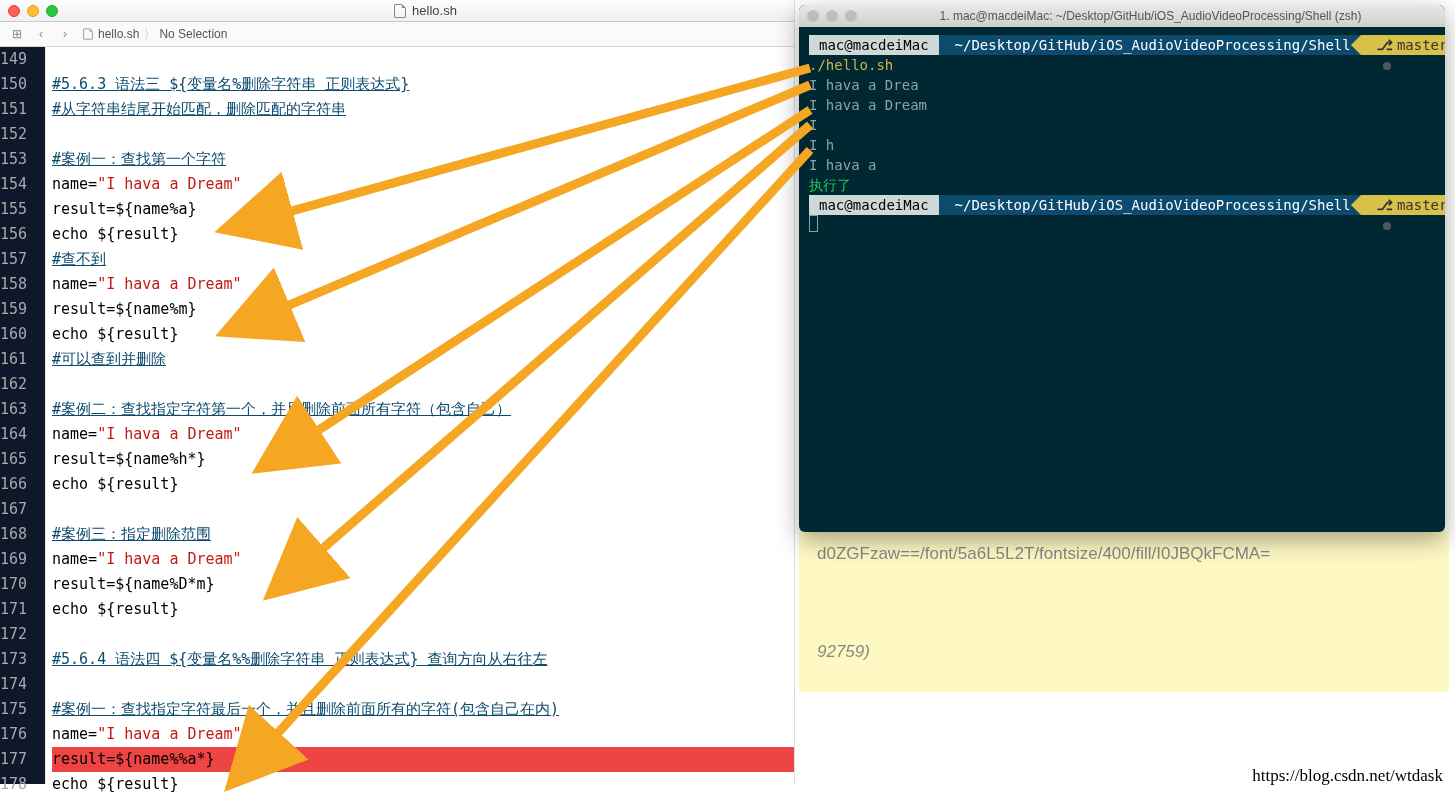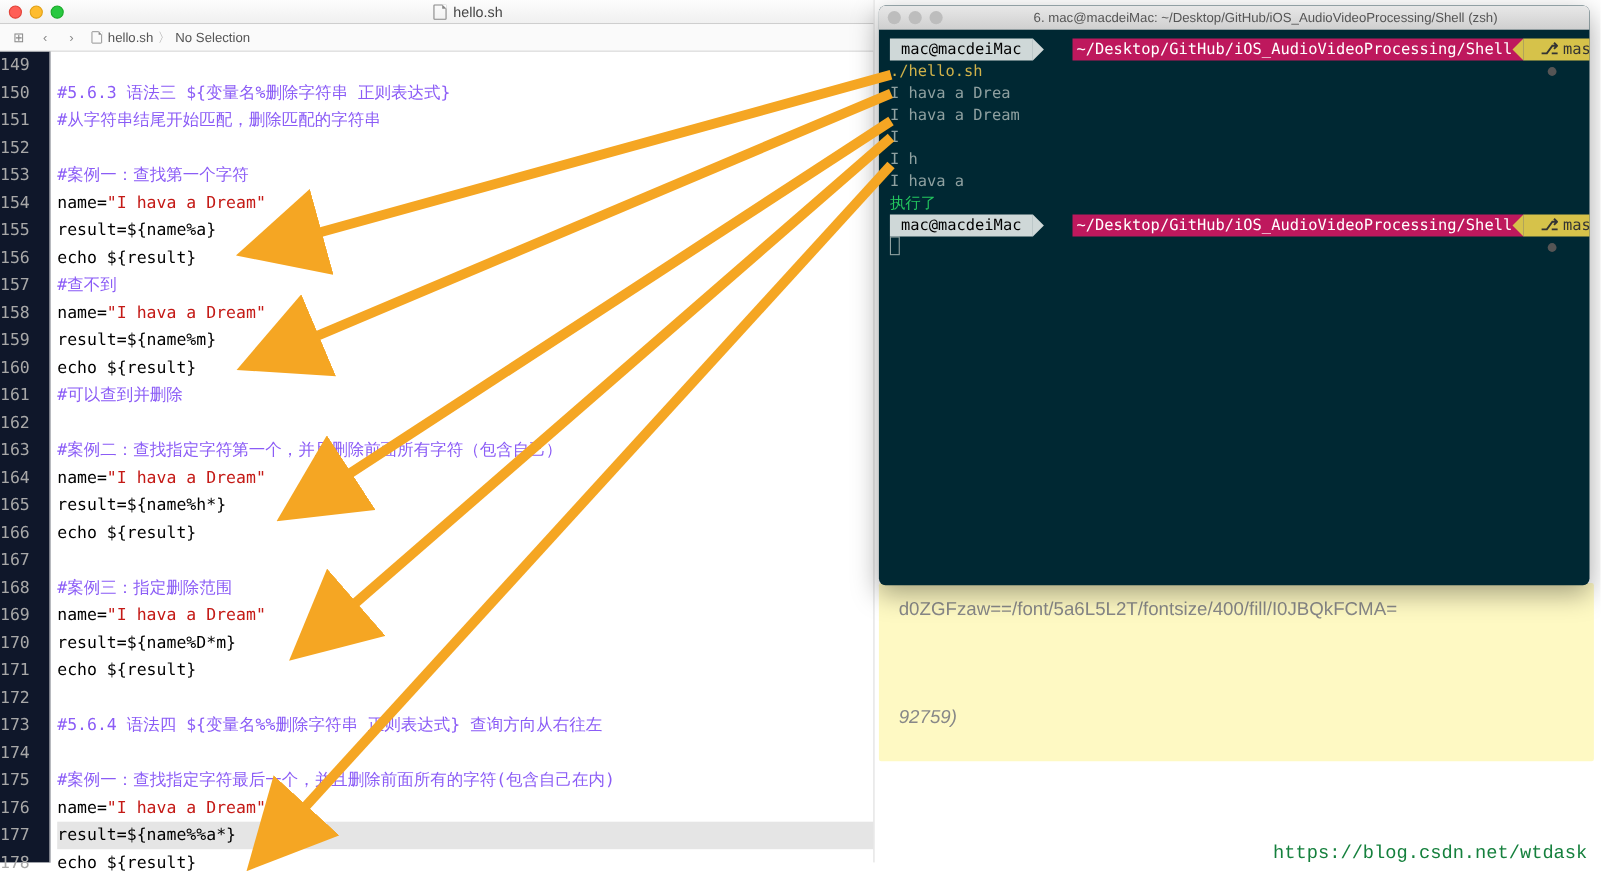--- a/index.html
+++ b/index.html
@@ -79,23 +79,23 @@
   color:#a8a8a8;
   padding-right:19px;
   padding-top:0;
 }
 .gutter div{ height:25px; }
 .code {
   position:absolute; left:52px; right:0; top:0; bottom:0;
   color:#000;
 }
 .code div{ height:25px; }
-.comment{ color:#8b5cf6; }
+.comment{ color:#0c4a6e;text-decoration:underline; }
 .string { color:#c41a16; }
-.hl-line{ background:#e5e5e5; }
+.hl-line{ background:#ef4444; }
 
 
 .term-pane{
   position:absolute;
   left:799px; top:5px;
   width:646px; height:527px;
   background:#002833;
   border-radius:6px;
   box-shadow:0 8px 24px rgba(0,0,0,.35);
   overflow:hidden;
@@ -123,21 +123,21 @@
 }
 .seg::after{
   content:'';
   position:absolute; right:-10px; top:0;
   border-top:10px solid transparent;
   border-bottom:10px solid transparent;
   border-left:10px solid currentColor;
 }
 .seg-host{ background:#cfd8d8; color:#cfd8d8; }
 .seg-host span{ color:#000; }
-.seg-path{ background:#be185d; color:#2a7bd4; padding-left:4px;margin-left:36px;}
+.seg-path{ background:#0c4a6e; color:#2a7bd4; padding-left:16px;}
 .seg-path span{ color:#fff; }
 .seg-git{
   background:#d6c24a; color:#333;
   padding:0 10px 0 16px;
   height:20px; line-height:20px;
   border-radius:0 3px 3px 0;
   position:relative;
 }
 .seg-git::before{
   content:'';
@@ -167,22 +167,22 @@
 }
 .bg-layer .row2{
   margin-top:78px;
   color:#888;
   font-style:italic;
 }
 
 
 .watermark{
   position:absolute; right:12px; bottom:6px;
-  color:#15803d; font-size:17px;
-  font-family:Liberation Mono, monospace;
+  color:#000000; font-size:17px;
+  font-family:Liberation Serif, serif;
 }
 
 
 .arrows{
   position:absolute; left:0; top:0;
   width:1455px; height:792px;
   pointer-events:none;
 }
 </style>
 </head>
@@ -221,21 +221,21 @@
 <div class="bg-layer">
   <div>d0ZGFzaw==/font/5a6L5L2T/fontsize/400/fill/I0JBQkFCMA=</div>
   <div class="row2">92759)</div>
 </div>
 
 <div class="term-pane">
   <div class="term-titlebar">
     <div class="traffic-light" style="background:#bdbdbd"></div>
     <div class="traffic-light" style="background:#bdbdbd"></div>
     <div class="traffic-light" style="background:#bdbdbd"></div>
-    <div class="term-title">6. mac@macdeiMac: ~/Desktop/GitHub/iOS_AudioVideoProcessing/Shell (zsh)</div>
+    <div class="term-title">1. mac@macdeiMac: ~/Desktop/GitHub/iOS_AudioVideoProcessing/Shell (zsh)</div>
   </div>
   <div class="term-body">
 
     <div class="prompt-line">
       <div class="seg seg-host"><span>mac@macdeiMac</span></div>
       <div class="seg seg-path"><span>~/Desktop/GitHub/iOS_AudioVideoProcessing/Shell</span></div>
       <div class="seg-git">
         <span class="git-icon">⎇</span><span>master</span><span class="git-dot"></span>
       </div>
     </div>

